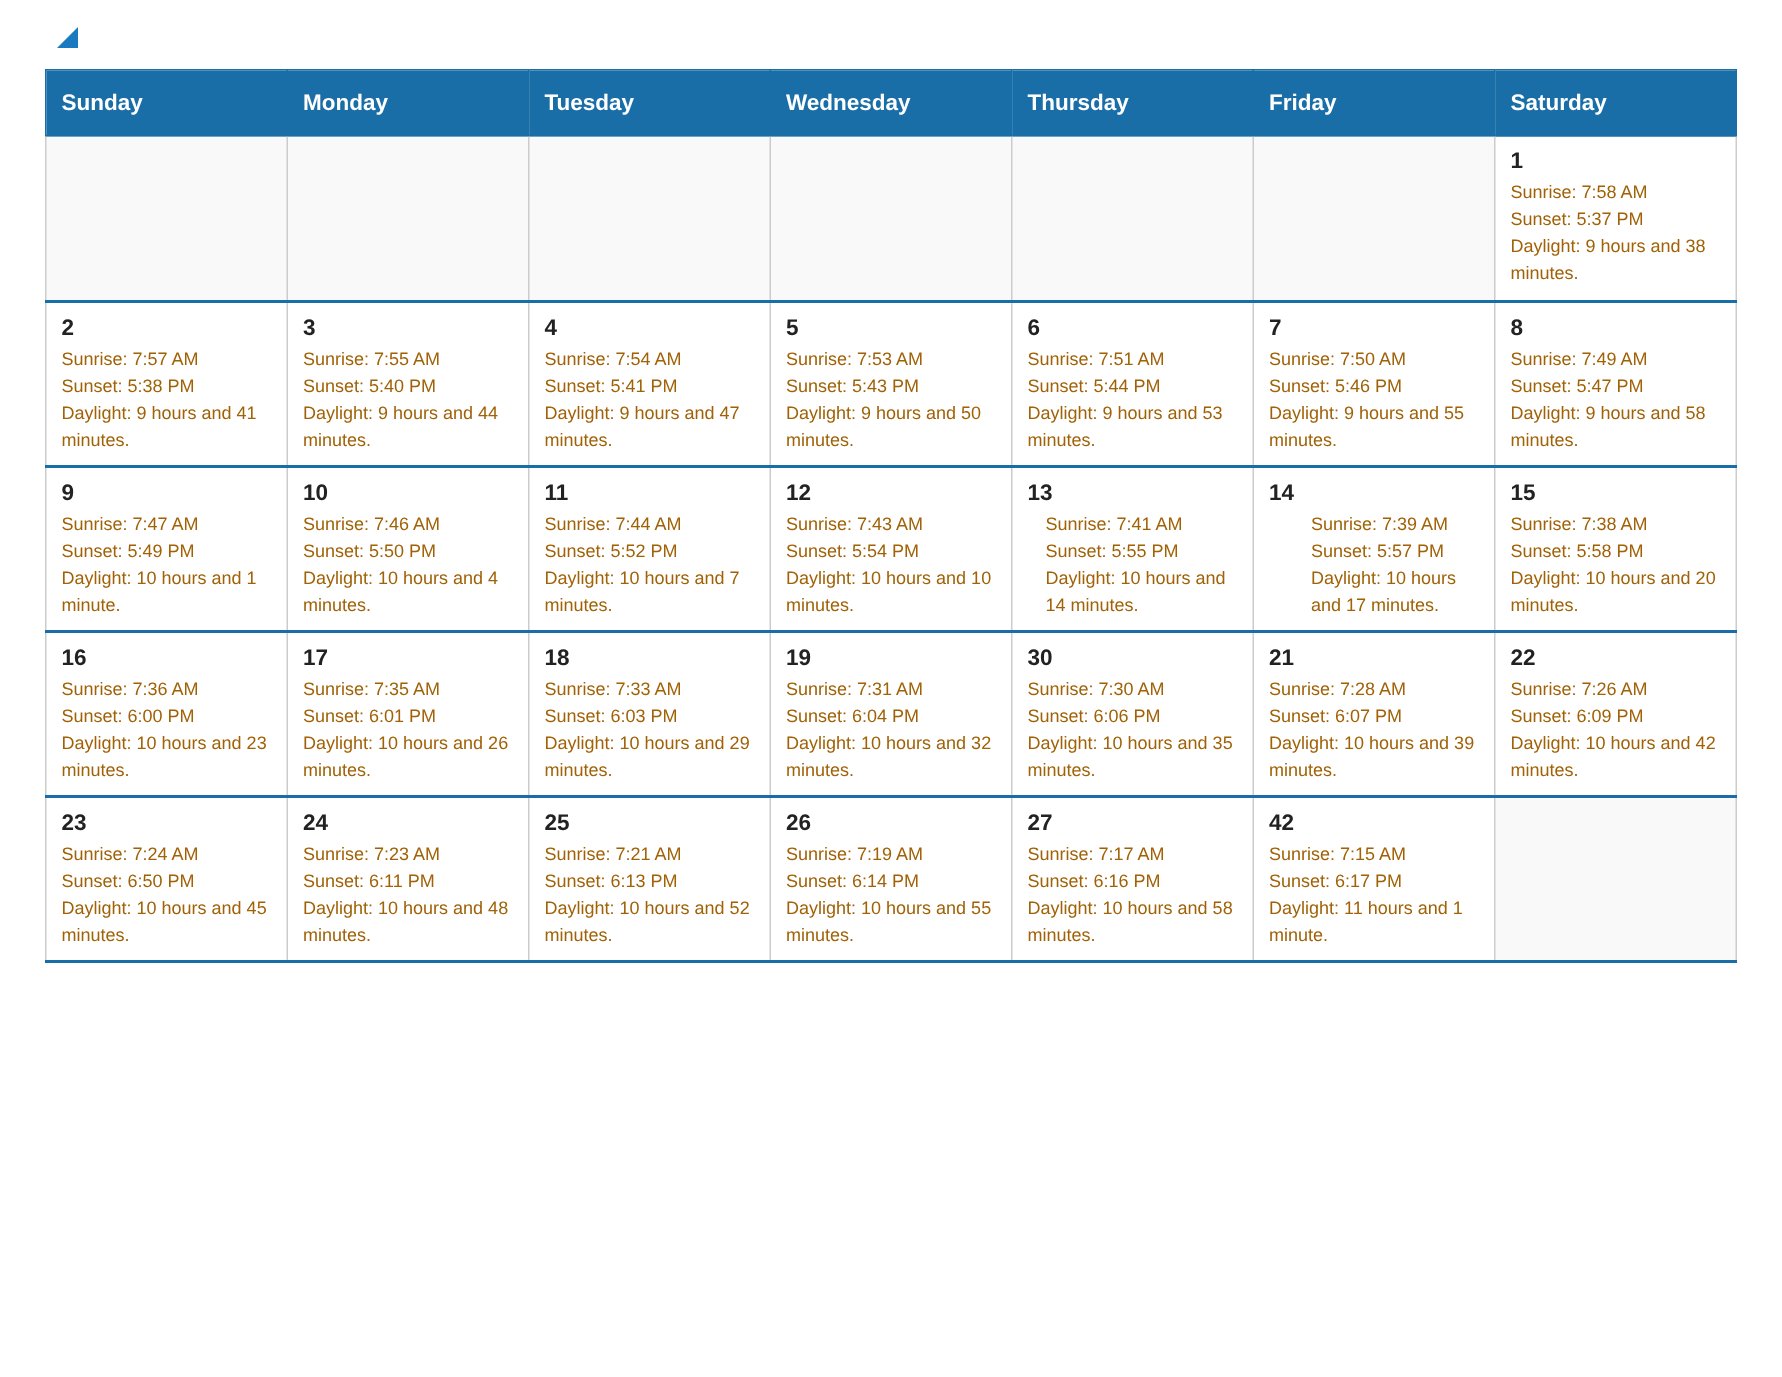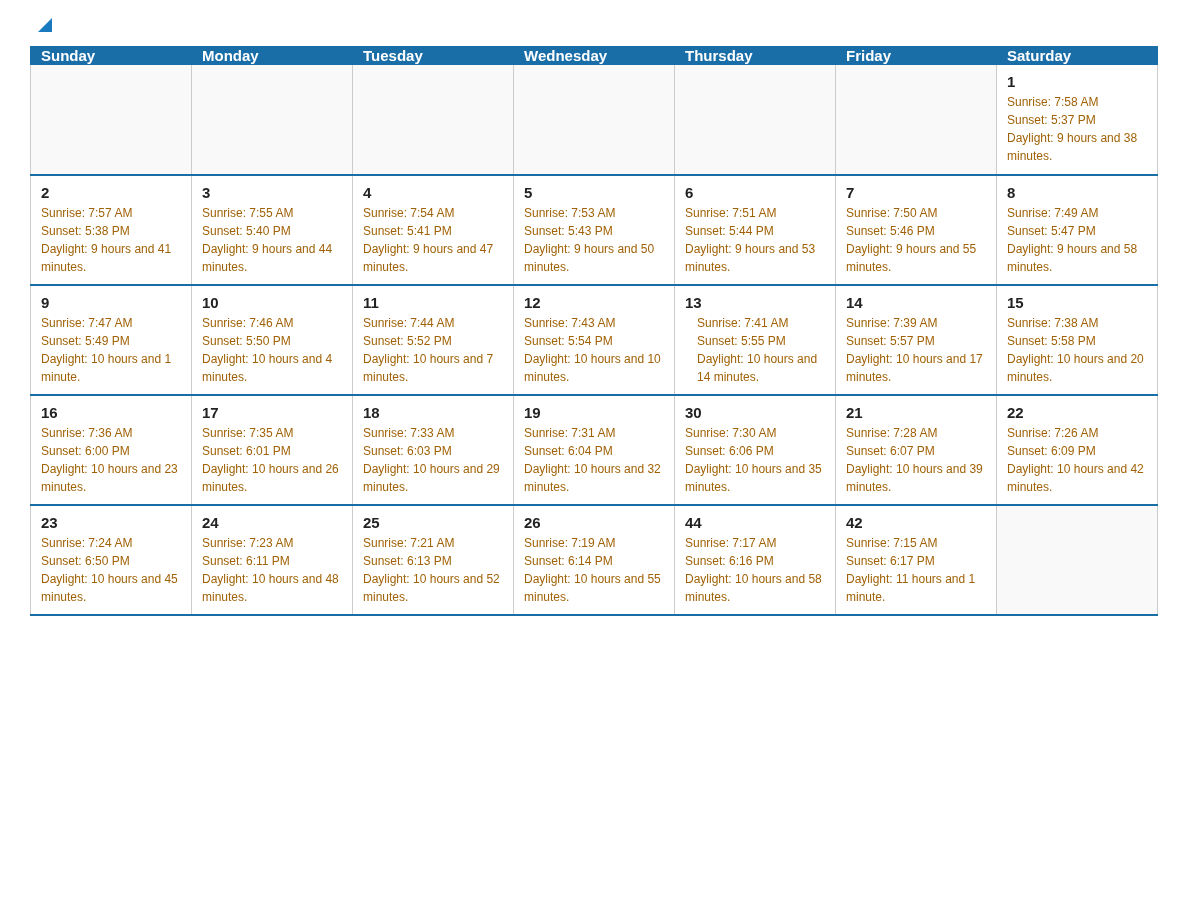--- a/index.html
+++ b/index.html
@@ -48,21 +48,21 @@
     table {
       width: 100%;
       border-collapse: collapse;
       table-layout: fixed;
     }
     thead th {
       background-color: #1a6ea8;
       color: #fff;
       font-size: 15px;
       font-weight: bold;
-      padding: 0 10px;
+      padding: 13px 10px;
       text-align: left;
       border: 1px solid #1a6ea8;
     }
     tbody td {
       vertical-align: top;
       padding: 8px 10px;
       border: 1px solid #ccc;
       font-size: 12.5px;
       color: #222;
       height: 110px;
@@ -202,21 +202,21 @@
 Daylight: 10 hours and 10 minutes.</div>
         </td>
         <td>
           <div class="day-number">13</div>
           <div class="day-info" style="white-space: pre-line; margin-left: 12px;">Sunrise: 7:41 AM
 Sunset: 5:55 PM
 Daylight: 10 hours and 14 minutes.</div>
         </td>
         <td>
           <div class="day-number">14</div>
-          <div class="day-info" style="white-space: pre-line;">Sunrise: 7:39 AM
+          <div class="day-info" style="white-space: pre-line; margin-left: 28px;">Sunrise: 7:39 AM
 Sunset: 5:57 PM
 Daylight: 10 hours and 17 minutes.</div>
         </td>
         <td>
           <div class="day-number">15</div>
           <div class="day-info" style="white-space: pre-line;">Sunrise: 7:38 AM
 Sunset: 5:58 PM
 Daylight: 10 hours and 20 minutes.</div>
         </td>
       </tr>
@@ -283,21 +283,21 @@
 Sunset: 6:13 PM
 Daylight: 10 hours and 52 minutes.</div>
         </td>
         <td>
           <div class="day-number">26</div>
           <div class="day-info" style="white-space: pre-line;">Sunrise: 7:19 AM
 Sunset: 6:14 PM
 Daylight: 10 hours and 55 minutes.</div>
         </td>
         <td>
-          <div class="day-number">44</div>
+          <div class="day-number">27</div>
           <div class="day-info" style="white-space: pre-line;">Sunrise: 7:17 AM
 Sunset: 6:16 PM
 Daylight: 10 hours and 58 minutes.</div>
         </td>
         <td>
           <div class="day-number">42</div>
           <div class="day-info" style="white-space: pre-line;">Sunrise: 7:15 AM
 Sunset: 6:17 PM
 Daylight: 11 hours and 1 minute.</div>
         </td>

